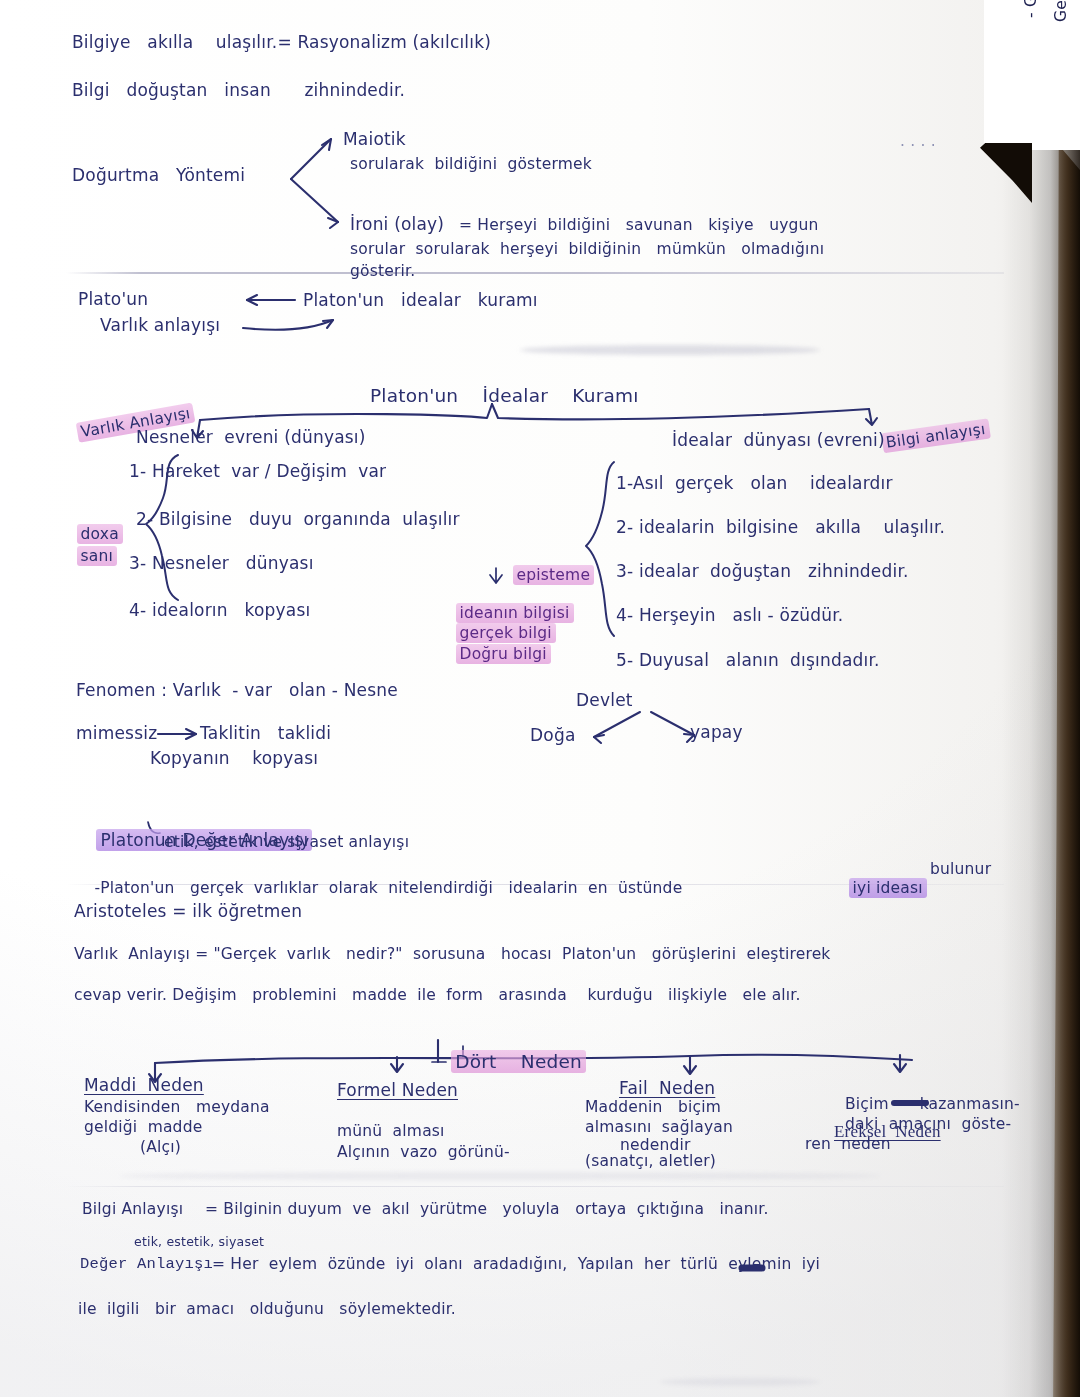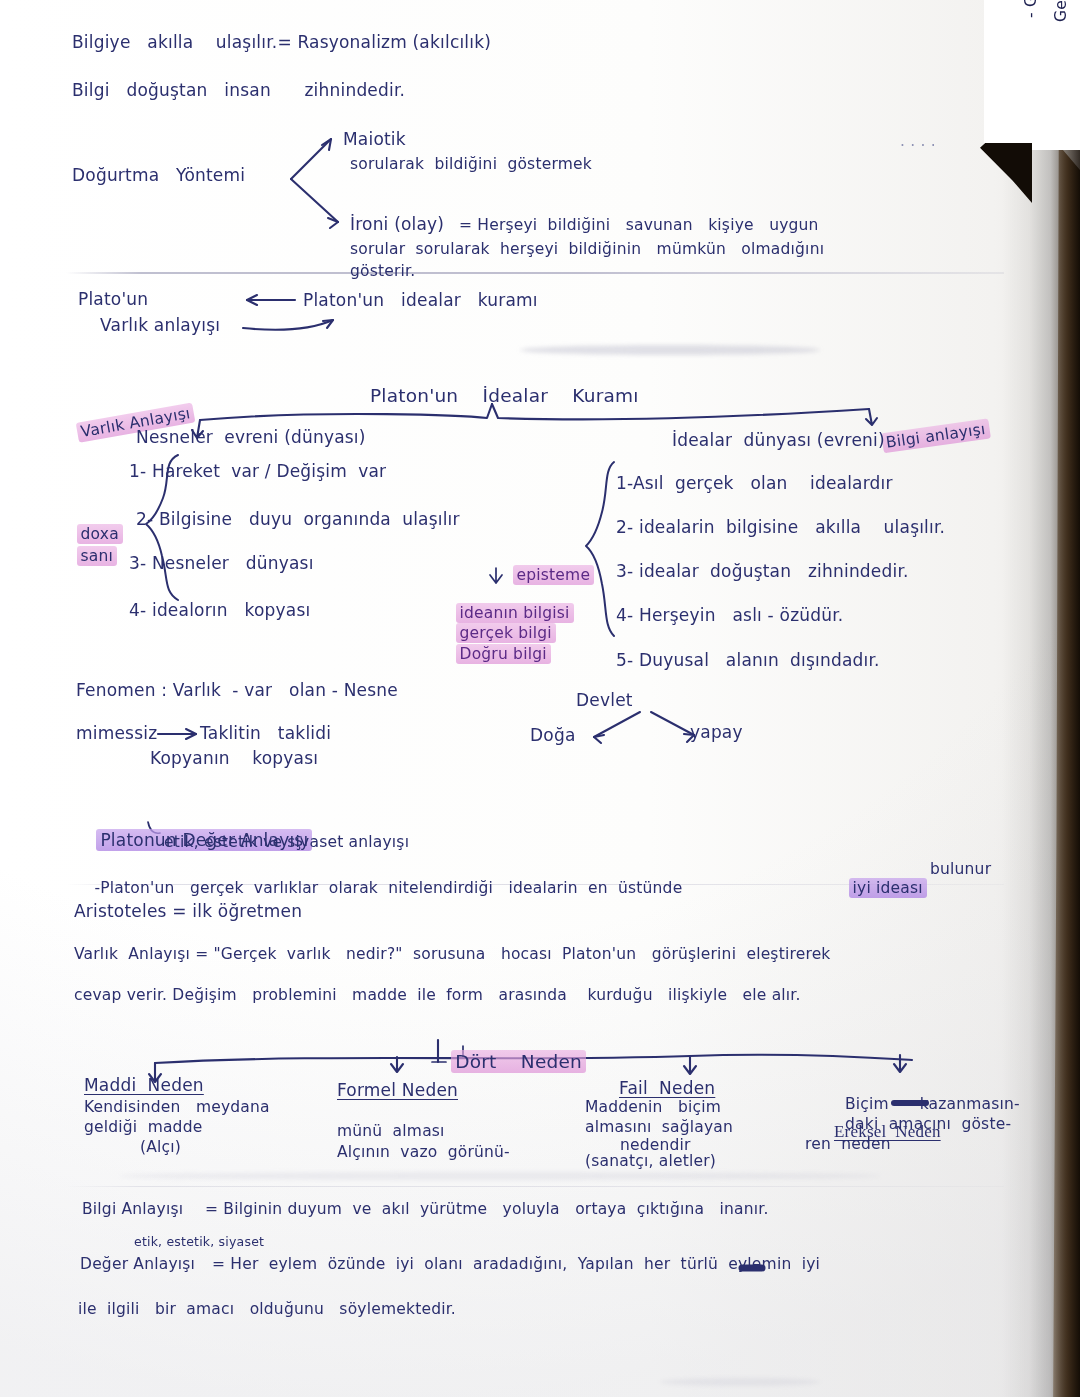--- a/index.html
+++ b/index.html
@@ -231,21 +231,21 @@
 
   <div class="hw sz-l ul" style="left:834px;top:1121px;font-family:Liberation Serif, serif;">Ereksel  Neden</div>
   <div class="hw sz-m" style="left:845px;top:1095px;">Biçim      kazanmasın-</div>
   <div class="hw sz-m" style="left:845px;top:1115px;">daki  amacını  göste-</div>
   <div class="hw sz-m" style="left:805px;top:1135px;text-align:center;">ren  neden</div>
 
   <div class="hw sz-m" style="left:82px;top:1200px;">Bilgi Anlayışı</div>
   <div class="hw sz-m" style="left:205px;top:1200px;">= Bilginin duyum  ve  akıl  yürütme   yoluyla   ortaya  çıktığına   inanır.</div>
 
   <div class="hw sz-xs" style="left:134px;top:1234px;">etik, estetik, siyaset</div>
-  <div class="hw sz-m" style="left:80px;top:1255px;">Değer Anlayışı</div>
+  <div class="hw sz-m" style="left:80px;top:1255px;font-family:Liberation Mono, monospace;">Değer Anlayışı</div>
   <div class="hw sz-m" style="left:212px;top:1255px;">= Her  eylem  özünde  iyi  olanı  aradadığını,  Yapılan  her  türlü  eylemin  iyi</div>
   <div class="hw sz-m" style="left:78px;top:1300px;">ile  ilgili   bir  amacı   olduğunu   söylemektedir.</div>
 
   <div class="edge-shadow"></div>
   <div class="edge-curl"></div>
   <div class="topright-white"></div>
   <div class="corner-fold"></div>
 
   <div class="hw sz-m ink-dark rot-90" style="left:990px;top:10px;">
     

